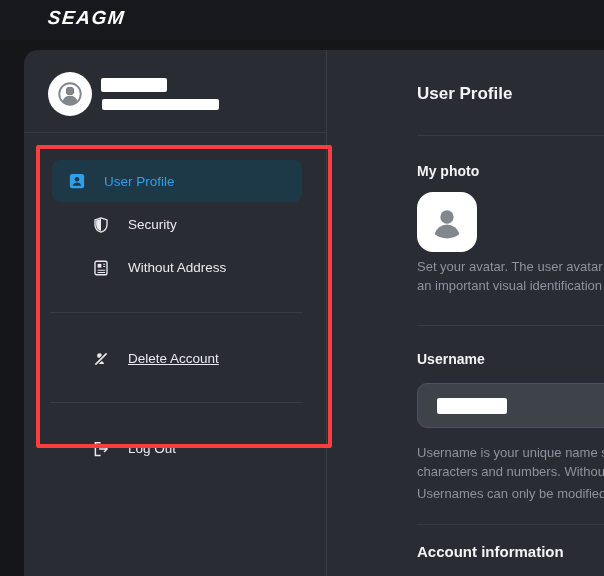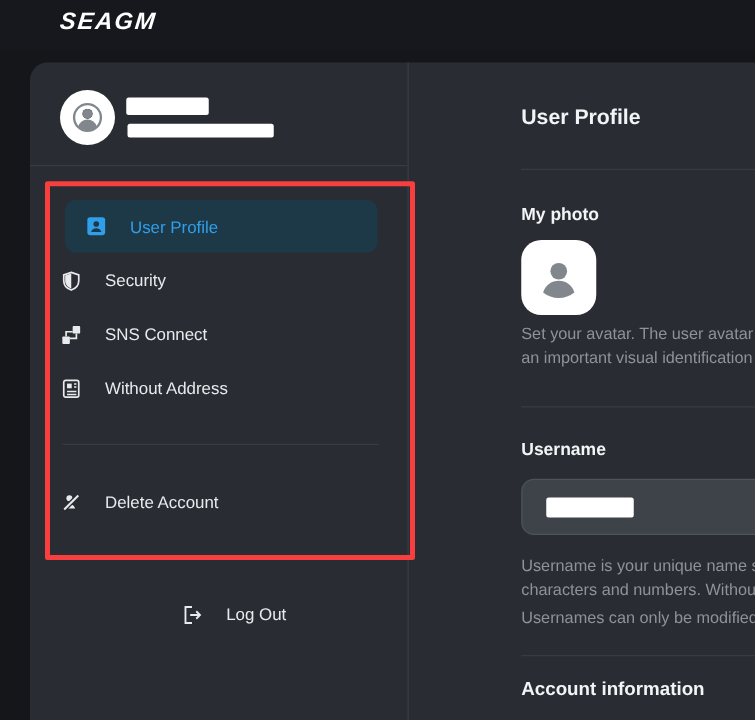--- a/index.html
+++ b/index.html
@@ -26,33 +26,33 @@
   .sb-header{position:relative;height:83px;border-bottom:1px solid #383c42;box-sizing:border-box;}
   .avatar-circle{
     position:absolute;left:24px;top:22px;width:44px;height:44px;border-radius:50%;
     background:#ffffff;display:flex;align-items:center;justify-content:center;
   }
   .redact{background:#ffffff;border-radius:2px;position:absolute;}
   .redact-name{left:77px;top:28px;width:66px;height:14px;}
   .redact-email{left:78px;top:49px;width:117px;height:11px;}
   .menu{padding-top:27px;}
   .menu-item{
-    display:flex;align-items:center;height:43px;padding-left:24px;
+    display:flex;align-items:center;height:43px;padding-left:68px;
     color:#e8eaed;font-size:13.5px;font-weight:500;cursor:pointer;
   }
   .menu-item .mi-icon{width:18px;height:18px;margin-right:18px;display:flex;align-items:center;justify-content:center;flex:none;}
   .menu-item.active{
     height:42px;margin:0 25px 1px 28px;padding-left:16px;width:250px;box-sizing:border-box;
     background:#1d3847;border-radius:8px;color:#2f9fea;
   }
   .sb-divider{height:1px;background:#383c42;margin-left:26px;width:253px;}
   .div-1{margin-top:23px;}
-  .row-delete{margin-top:24px;}
+  .row-delete{margin-top:24px;text-decoration:underline;}
   .div-2{margin-top:22px;}
-  .row-logout{margin-top:24px;justify-content:center;}
+  .row-logout{margin-top:24px;}
   
   .main{
     position:absolute;left:303px;top:0;width:397px;height:560px;
     padding:33px 0 0 90px;box-sizing:border-box;
   }
   .main-title{color:#f2f4f6;font-size:17px;font-weight:700;line-height:22px;}
   .m-divider{height:1px;background:#383c42;width:100%;}
   .md1{margin-top:30px;}
   .sec-heading{color:#f2f4f6;font-size:14px;font-weight:700;line-height:17px;margin-top:27px;}
   .photo-avatar{
@@ -119,30 +119,20 @@
       <div class="menu-item">
         <span class="mi-icon">
           <svg width="18" height="18" viewBox="0 0 24 24">
             <path d="M12 2.5l8 2.8v6.2c0 4.8-3.2 8.3-8 9.9-4.8-1.6-8-5.1-8-9.9V5.3z" fill="none" stroke="#e8eaed" stroke-width="1.8"></path>
             <path d="M12 3.6L5.5 5.9v5.6c0 4 2.6 7 6.5 8.4z" fill="#e8eaed"></path>
           </svg>
         </span>
         <span>Security</span>
       </div>
 
-      <div class="menu-item">
-        <span class="mi-icon">
-          <svg width="18" height="18" viewBox="0 0 24 24">
-            <rect x="13.5" y="2.5" width="8" height="8" rx="1" fill="#e8eaed"></rect>
-            <rect x="2.5" y="13.5" width="8" height="8" rx="1" fill="#e8eaed"></rect>
-            <path d="M6.5 13.5V8.5h7 M17.5 10.5v5h-7" fill="none" stroke="#e8eaed" stroke-width="1.8"></path>
-          </svg>
-        </span>
-        <span>SNS Connect</span>
-      </div>
 
       <div class="menu-item">
         <span class="mi-icon">
           <svg width="18" height="18" viewBox="0 0 24 24">
             <rect x="4" y="3" width="16" height="18" rx="2" fill="none" stroke="#e8eaed" stroke-width="1.8"></rect>
             <rect x="7.5" y="6.5" width="5" height="5" fill="#e8eaed"></rect>
             <path d="M15 7h2.5 M15 10h2.5 M7.5 15h10 M7.5 18h10" stroke="#e8eaed" stroke-width="1.6"></path>
           </svg>
         </span>
         <span>Without Address</span>

